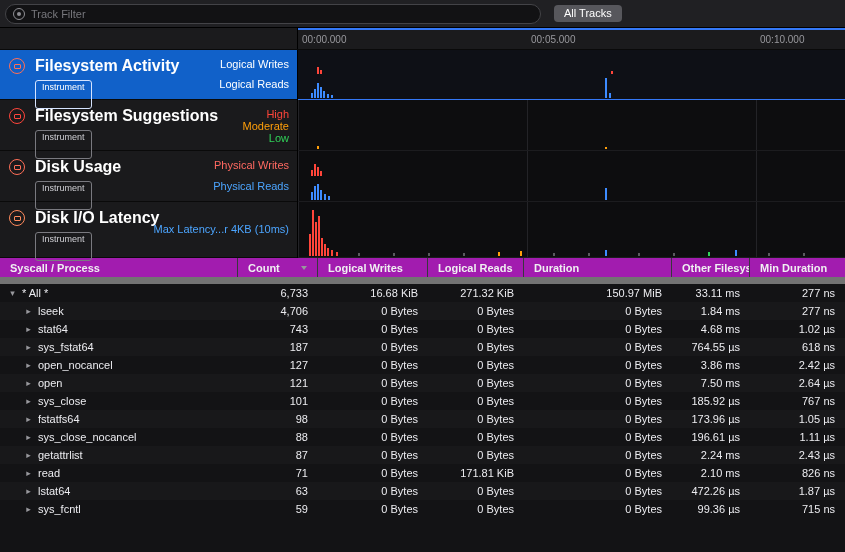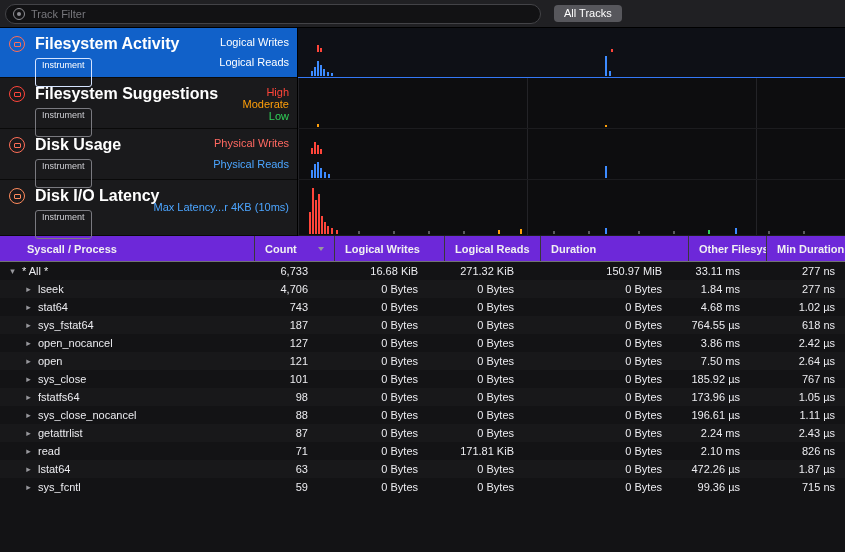--- a/index.html
+++ b/index.html
@@ -53,21 +53,21 @@
   
   .detail-toolbar{height:26px;flex:0 0 26px;background:#242427;border-bottom:1px solid #000;
                   display:flex;align-items:center;padding:0 9px;gap:6px;}
   .detail-title{font-size:11px;font-weight:bold;color:#e8e8ec;}
   .popup-chevrons{display:flex;flex-direction:column;gap:2px;align-items:center;}
   .tri-up{width:0;height:0;border-left:3px solid transparent;border-right:3px solid transparent;border-bottom:4px solid #98989d;}
   .tri-down{width:0;height:0;border-left:3px solid transparent;border-right:3px solid transparent;border-top:4px solid #98989d;}
 
   
   .table-header{display:grid;grid-template-columns:238px 80px 110px 96px 148px 78px 1fr;
-                height:26px;flex:0 0 26px;background:#6d28d9;border-bottom:1px solid #737373;padding-left:17px;}
+                height:26px;flex:0 0 26px;background:#a21caf;border-bottom:7px solid #737373;}
   .hcell{font-size:11px;font-weight:bold;color:#f0f0f2;padding:0 10px;border-right:1px solid #38383c;
          height:100%;display:flex;align-items:center;white-space:nowrap;overflow:hidden;}
   .hcell.right{justify-content:space-between;}
   .hcell:last-child{border-right:none;}
   .sort-chevron{margin-left:5px;}
 
   .table-body{flex:1;overflow:hidden;background:#131315;}
   .trow{display:grid;grid-template-columns:238px 80px 110px 96px 148px 78px 1fr;height:18px;align-items:center;
         font-size:11px;color:#ececf0;}
   .trow:nth-child(even){background:#18181a;}
@@ -82,20 +82,28 @@
 <div class="app">
 
   <div class="topbar">
     <div class="filter-field">
       <span class="filter-icon"></span>
       <span class="placeholder">Track Filter</span>
     </div>
     <button class="all-tracks">All Tracks</button>
   </div>
 
+  <div class="timeline">
+    <div class="corner"></div>
+    <div class="ruler" id="ruler">
+        <span class="tick-label" style="left: 4px;">00:00.000</span>
+        <span class="tick-label" style="left: 233px;">00:05.000</span>
+        <span class="tick-label" style="left: 462px;">00:10.000</span>
+      </div>
+  </div>
 
   <div class="tracks-region">
     <div class="track-list" id="track-list">
         <div class="track-row selected" style="height: 50px;">
           <span class="track-icon" style="color: rgb(255, 110, 87);">
             <span class="icon-glyph"></span>
           </span>
           <div class="track-main"><div class="track-title">Filesystem Activity</div><div class="badge">Instrument</div></div>
           <div class="track-labels">
             <span class="track-label" style="color: rgb(255, 255, 255);">Logical Writes</span>

